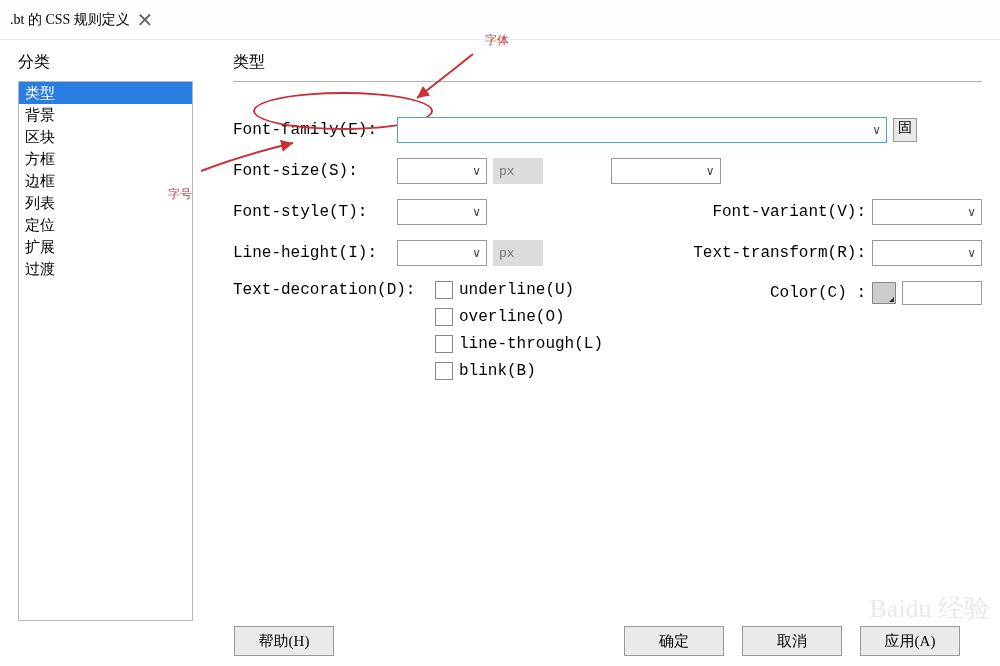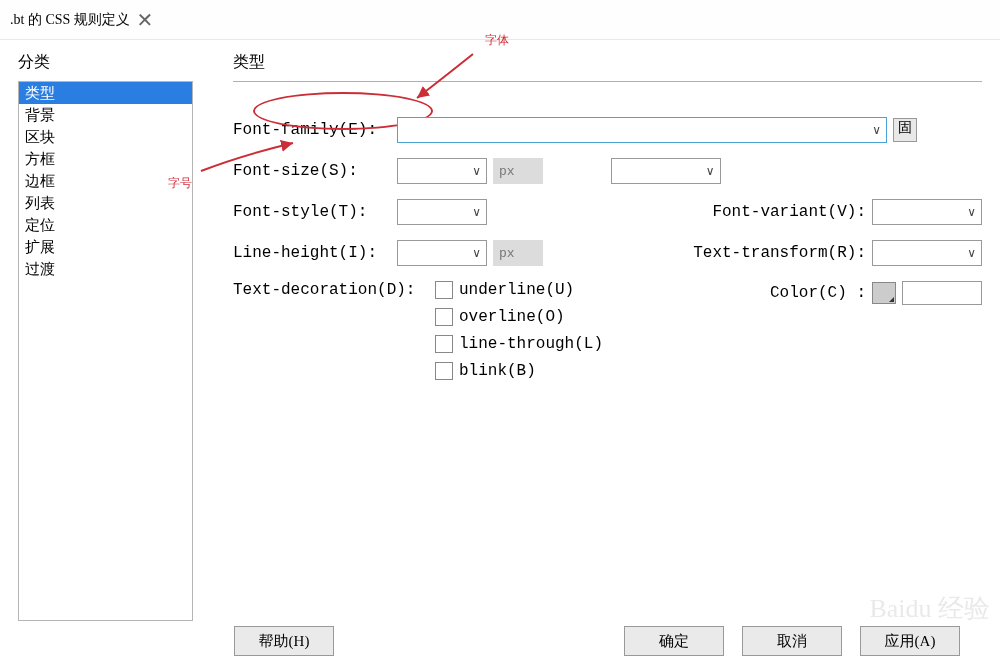--- a/index.html
+++ b/index.html
@@ -244,21 +244,21 @@
       <svg class="arrow-svg" style="left:170px; top:-4px;" width="80" height="60">
         <defs>
             <marker id="ah1" markerWidth="8" markerHeight="8" refX="6" refY="3" orient="auto">
               <path d="M0,0 L6,3 L0,6 Z" fill="#cc2e37"></path>
             </marker>
           </defs>
         <path d="M 70 6 Q 40 30 14 50" stroke="#cc2e37" stroke-width="2" fill="none" marker-end="url(#ah1)"></path>
       </svg>
       <div class="circle-svg" style="left:20px; top:40px; width:180px; height:38px;"></div>
 
-      <div class="annotation-red" style="left:-65px; top:123px;">字号</div>
+      <div class="annotation-red" style="left:-65px; top:134px;">字号</div>
       <svg class="arrow-svg" style="left:-40px; top:85px;" width="110" height="40">
         <defs>
             <marker id="ah2" markerWidth="8" markerHeight="8" refX="6" refY="3" orient="auto">
               <path d="M0,0 L6,3 L0,6 Z" fill="#cc2e37"></path>
             </marker>
           </defs>
         <path d="M 8 34 Q 50 18 100 6" stroke="#cc2e37" stroke-width="2" fill="none" marker-end="url(#ah2)"></path>
       </svg>
 
       <div class="form-row">

